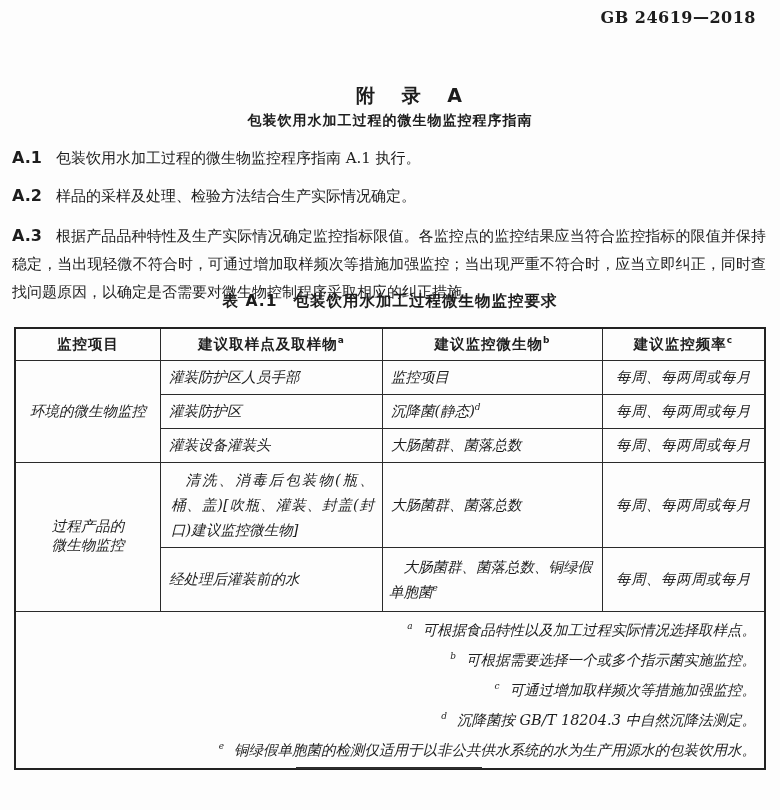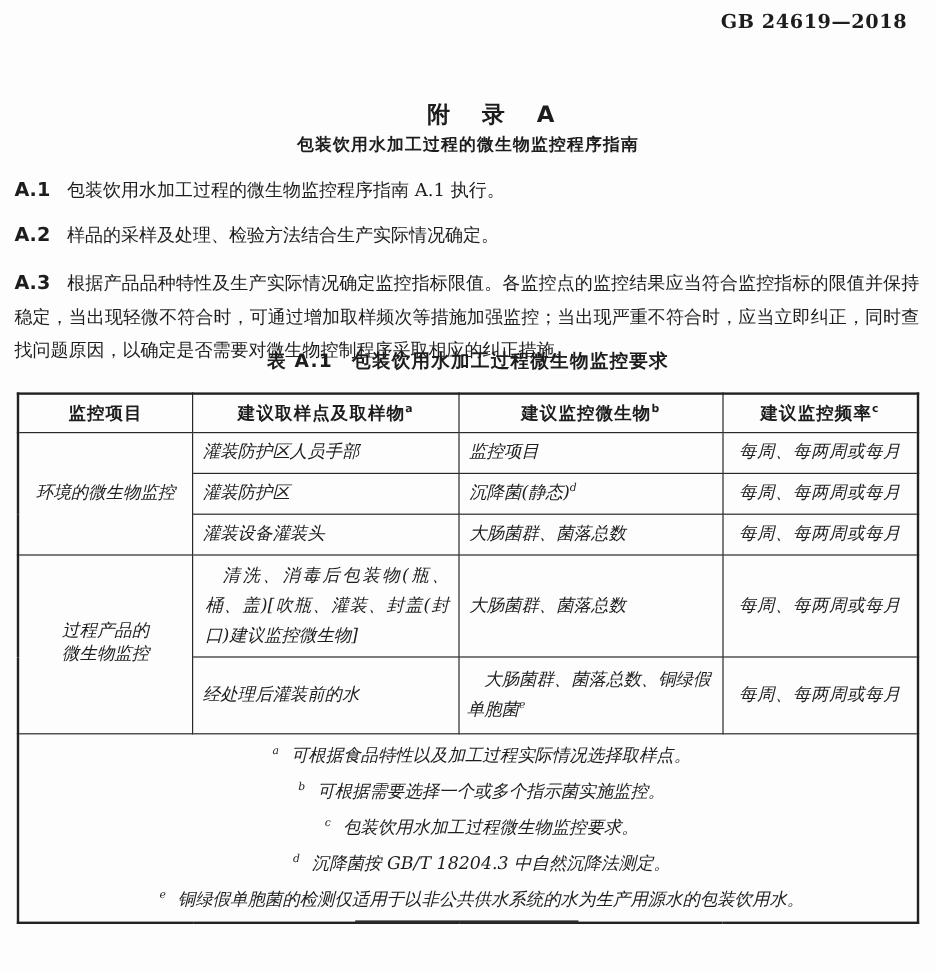--- a/index.html
+++ b/index.html
@@ -89,21 +89,21 @@
 
   sup.fn-mark{font-size:9px;line-height:0;}
 
   td.footnotes-cell{
     padding:10px 18px 16px 28px;
     vertical-align:top;
   }
   .footnote-line{
     line-height:30px;
     font-size:14.5px;
-    text-align:center;
+    text-align:right;
     margin-left:19px;
   }
   .footnote-line sup.fn-mark{margin-right:10px;margin-left:4px;}
 
   .bottom-rule{
     position:absolute;top:767px;left:296px;
     width:186px;height:2px;background:#2c2c2c;
   }
 </style>
 </head>
@@ -172,21 +172,21 @@
       </tr>
       <tr class="r-mid">
         <td class="point-cell">经处理后灌装前的水</td>
         <td class="microbe-cell indented"><span>大肠菌群、菌落总数、铜绿假单胞菌</span><sup class="fn-mark">e</sup></td>
         <td class="freq-cell">每周、每两周或每月</td>
       </tr>
       <tr>
         <td class="footnotes-cell" colspan="4">
           <div class="footnote-line"><sup class="fn-mark">a</sup><span>可根据食品特性以及加工过程实际情况选择取样点。</span></div>
           <div class="footnote-line"><sup class="fn-mark">b</sup><span>可根据需要选择一个或多个指示菌实施监控。</span></div>
-          <div class="footnote-line"><sup class="fn-mark">c</sup><span>包装饮用水加工过程微生物监控要求。</span></div>
+          <div class="footnote-line"><sup class="fn-mark">c</sup><span>可通过增加取样频次等措施加强监控。</span></div>
           <div class="footnote-line"><sup class="fn-mark">d</sup><span>沉降菌按 GB/T 18204.3 中自然沉降法测定。</span></div>
           <div class="footnote-line"><sup class="fn-mark">e</sup><span>铜绿假单胞菌的检测仅适用于以非公共供水系统的水为生产用源水的包装饮用水。</span></div>
         </td>
       </tr>
     </tbody>
   </table>
 
   <div class="bottom-rule"></div>
 
 </div>

